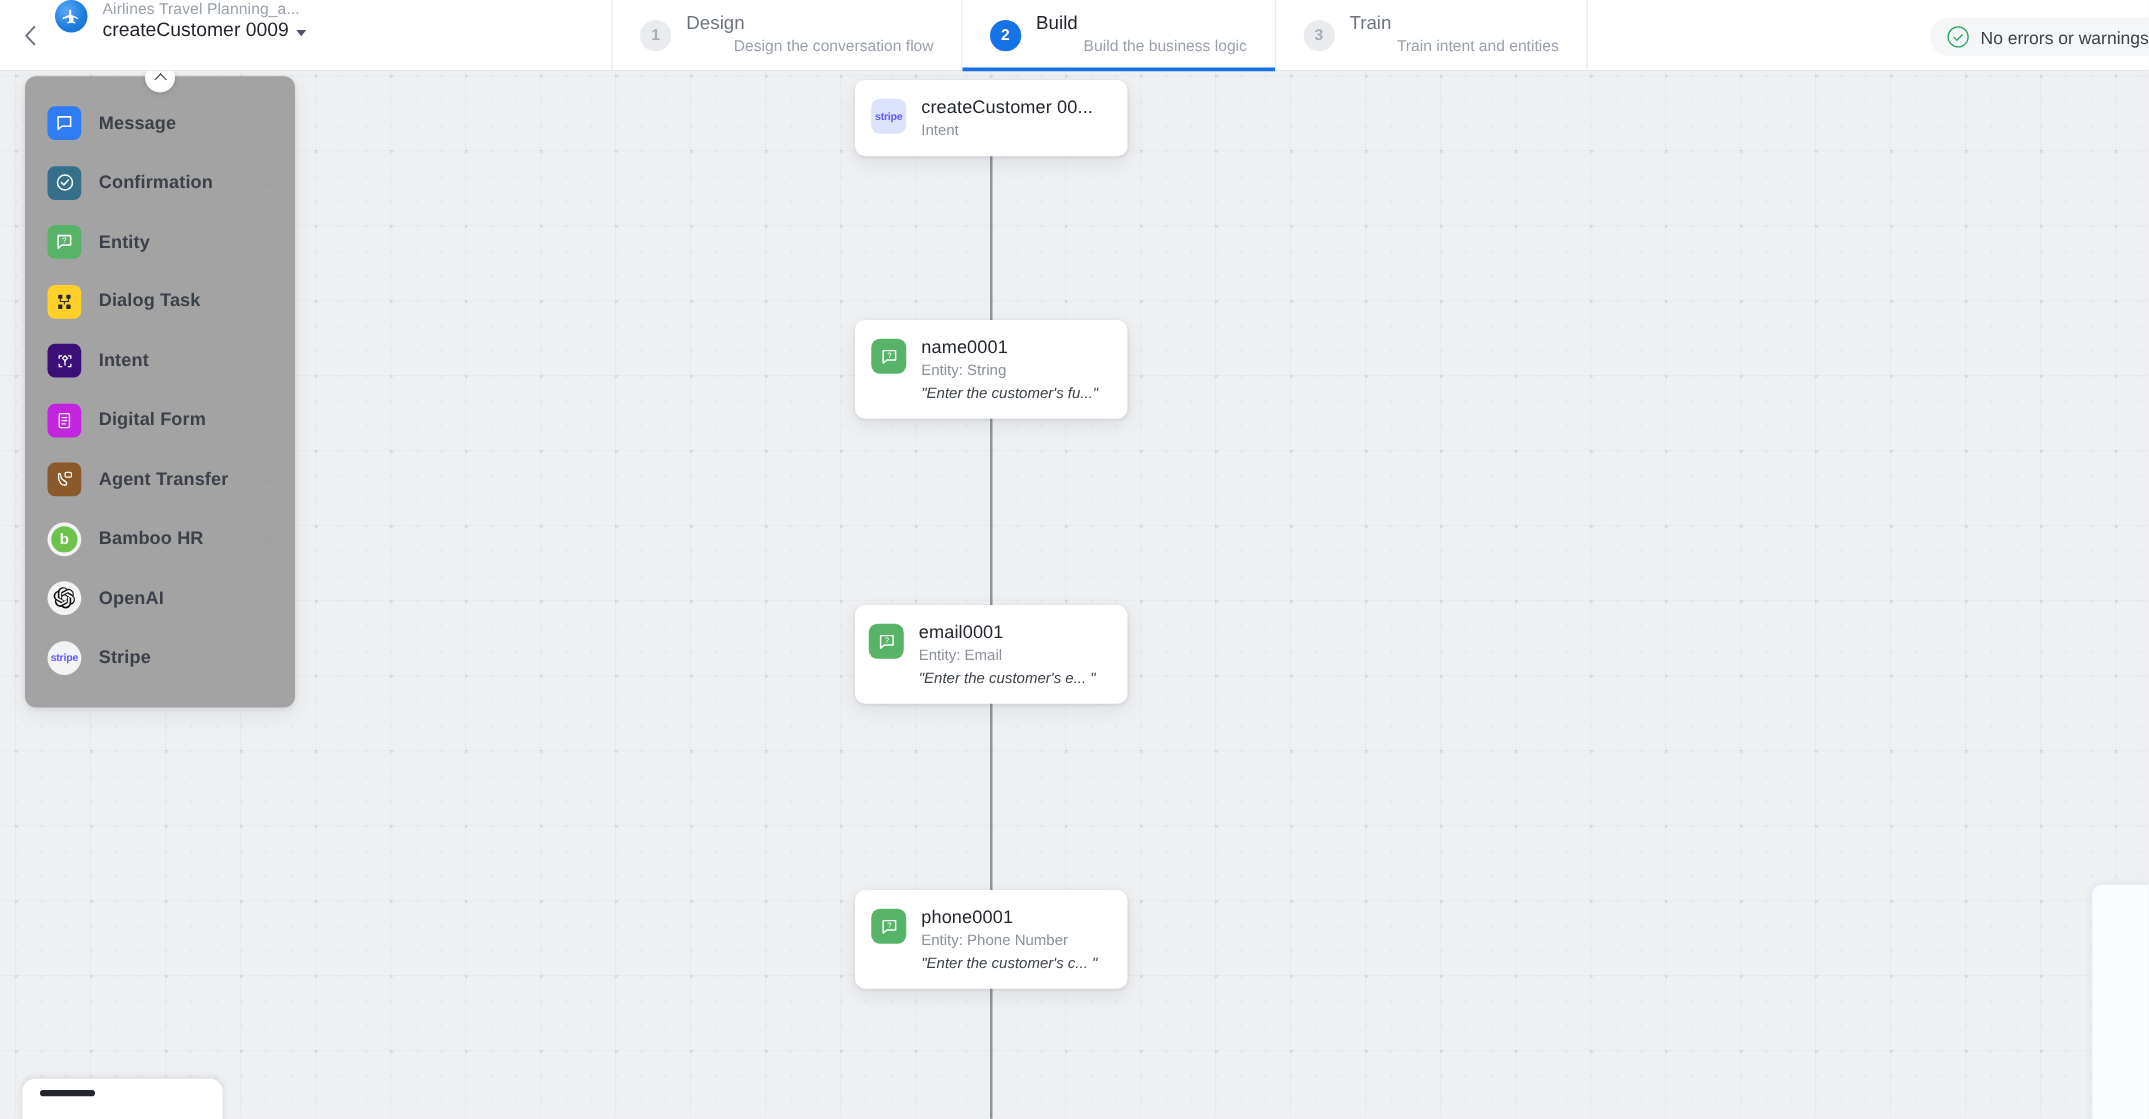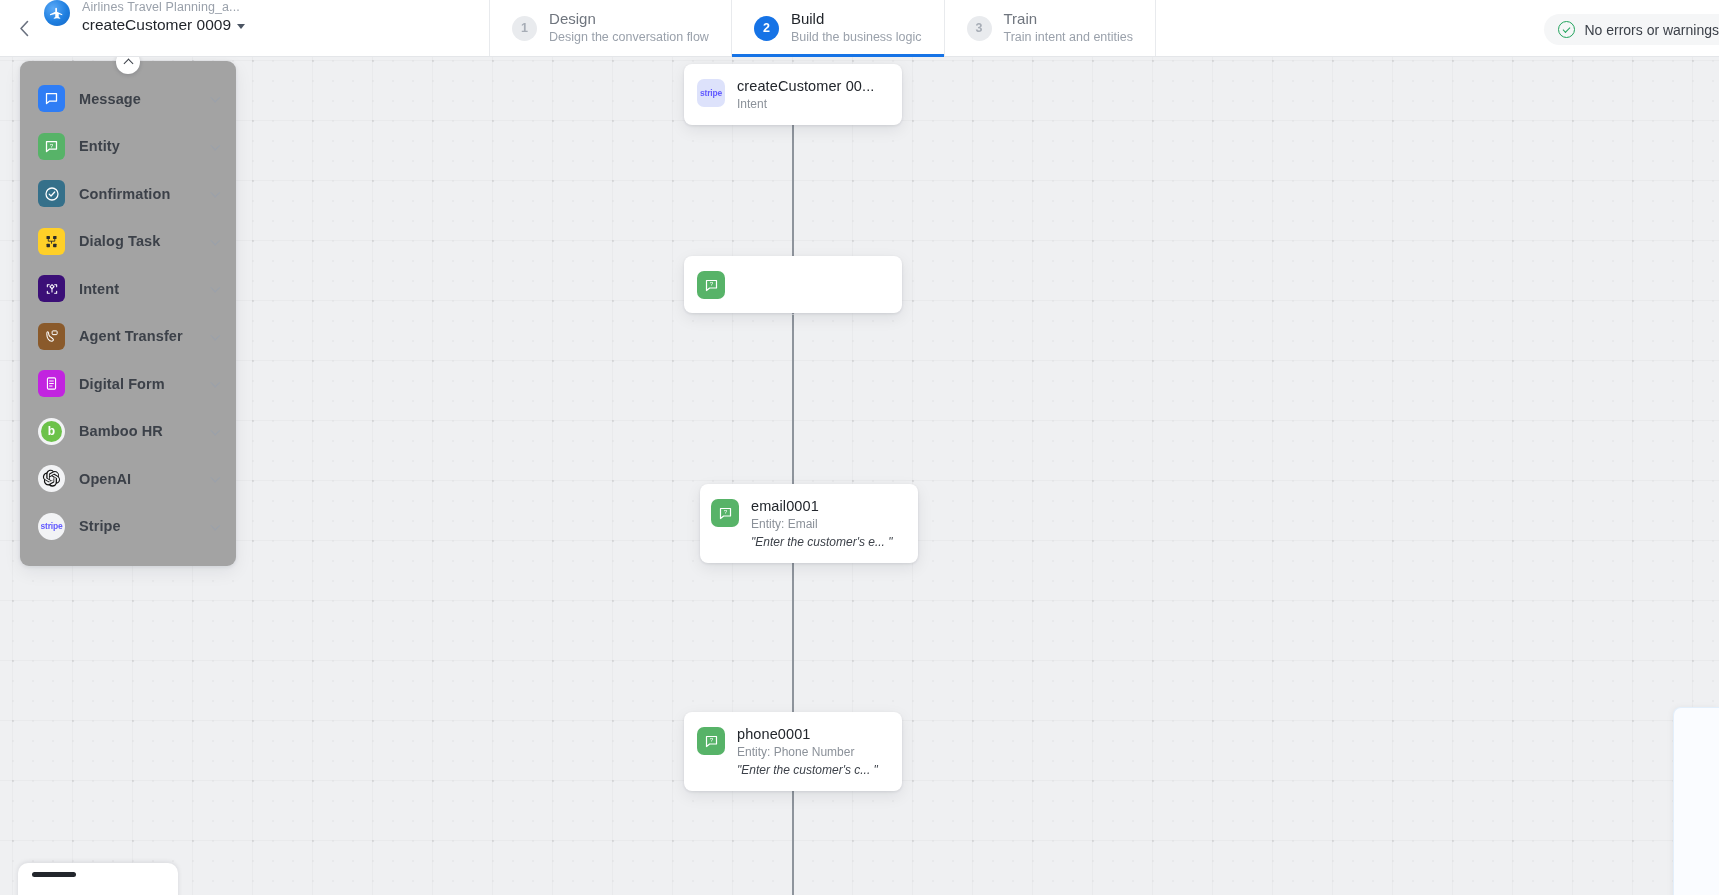--- a/index.html
+++ b/index.html
@@ -79,21 +79,21 @@
   .step .num {
     width:25px;height:25px;border-radius:50%;
     background:#e9ebee; color:#a7adb6;
     font-size:12.5px; font-weight:bold;
     display:flex;align-items:center;justify-content:center; flex:none;
   }
   .step.active .num { background:#1673e6; color:#fff; }
   .step .txt { line-height:1.25; }
   .step .t-main { font-size:15px; font-weight:normal; color:#6f757e; }
   .step.active .t-main { color:#1f2329; }
-  .step .t-sub { font-size:12.5px; color:#9aa1ab; margin-top:1px; white-space:nowrap; }
+  .step .t-sub { font-size:12.5px; color:#9aa1ab; margin-top:1px; white-space:nowrap;margin-left:38px; }
   .step.active::after {
     content:""; position:absolute; left:0; right:0; bottom:-1px; height:3px; background:#1673e6;
   }
 
   .status-badge {
     position:absolute; right:-18px; top:14px;
     display:flex; align-items:center; gap:9px;
     background:#f5f6f7; border-radius:18px;
     padding:7px 18px 7px 14px;
     font-size:14px; color:#3c4149; white-space:nowrap;
@@ -282,23 +282,28 @@
     </div>
   </div>
 
   <div class="node" style="left:684px; top:199px;">
     <div class="node-ic" style="background:#57b368;">
       <svg width="15" height="15" viewBox="0 0 24 24">
           <path fill="none" stroke="#fff" stroke-width="1.9" stroke-linejoin="round" d="M4 4h16v12H9l-5 4z"></path>
           <text x="12" y="13.5" font-size="10" font-family="Liberation Sans, sans-serif" fill="#fff" text-anchor="middle">?</text>
         </svg>
     </div>
-  </div>
-
-  <div class="node" style="left:700px; top:427px;padding-left:11px;">
+    <div class="node-body">
+      <div class="node-title">name0001</div>
+      <div class="node-sub">Entity: String</div>
+      <div class="node-prompt">"Enter the customer's fu..."</div>
+    </div>
+  </div>
+
+  <div class="node" style="left:684px; top:427px;padding-left:11px;">
     <div class="node-ic" style="background:#57b368;">
       <svg width="15" height="15" viewBox="0 0 24 24">
           <path fill="none" stroke="#fff" stroke-width="1.9" stroke-linejoin="round" d="M4 4h16v12H9l-5 4z"></path>
           <text x="12" y="13.5" font-size="10" font-family="Liberation Sans, sans-serif" fill="#fff" text-anchor="middle">?</text>
         </svg>
     </div>
     <div class="node-body">
       <div class="node-title">email0001</div>
       <div class="node-sub">Entity: Email</div>
       <div class="node-prompt">"Enter the customer's e...  "</div>
@@ -336,38 +341,38 @@
     <span class="pal-ic" style="background:#2f7df5;">
       <svg width="15" height="15" viewBox="0 0 24 24">
           <path fill="none" stroke="#fff" stroke-width="2" stroke-linejoin="round" d="M4 4h16v12H9l-5 4z"></path>
         </svg>
     </span>
     <span class="pal-label">Message</span>
     <span class="chev-dn"></span>
   </div>
 
   <div class="pal-item">
-    <span class="pal-ic" style="background:#57b368;">
-      <svg width="15" height="15" viewBox="0 0 24 24">
-          <path fill="none" stroke="#fff" stroke-width="2" stroke-linejoin="round" d="M4 4h16v12H9l-5 4z"></path>
-          <text x="12" y="13.6" font-size="10" font-family="Liberation Sans, sans-serif" fill="#fff" text-anchor="middle">?</text>
-        </svg>
-    </span>
-    <span class="pal-label">Entity</span>
-    <span class="chev-dn"></span>
-  </div>
-
-  <div class="pal-item">
     <span class="pal-ic" style="background:#35708a;">
       <svg width="16" height="16" viewBox="0 0 24 24">
           <circle cx="12" cy="12" r="9" fill="none" stroke="#fff" stroke-width="1.9"></circle>
           <path d="M7.8 12.2l2.8 2.8 5.4-6" fill="none" stroke="#fff" stroke-width="1.9" stroke-linecap="round" stroke-linejoin="round"></path>
         </svg>
     </span>
     <span class="pal-label">Confirmation</span>
+    <span class="chev-dn"></span>
+  </div>
+
+  <div class="pal-item">
+    <span class="pal-ic" style="background:#57b368;">
+      <svg width="15" height="15" viewBox="0 0 24 24">
+          <path fill="none" stroke="#fff" stroke-width="2" stroke-linejoin="round" d="M4 4h16v12H9l-5 4z"></path>
+          <text x="12" y="13.6" font-size="10" font-family="Liberation Sans, sans-serif" fill="#fff" text-anchor="middle">?</text>
+        </svg>
+    </span>
+    <span class="pal-label">Entity</span>
     <span class="chev-dn"></span>
   </div>
 
 
   <div class="pal-item">
     <span class="pal-ic" style="background:#ffd028;">
       <svg width="15" height="15" viewBox="0 0 24 24" fill="#2b2b2b">
           <rect x="4" y="3" width="5.5" height="5" rx="1"></rect>
           <rect x="14.5" y="3" width="5.5" height="5" rx="1"></rect>
           <rect x="4" y="15.5" width="5.5" height="5.5" rx="1"></rect>
@@ -385,38 +390,38 @@
           <path d="M12 5.5l3 3-3 3-3-3z" fill="none" stroke="#fff" stroke-width="1.6"></path>
           <path d="M5 5.5h3M16 5.5h3M5 18.5h3M16 18.5h3M5 5.5v3M19 5.5v3M5 18.5v-3M19 18.5v-3" stroke="#fff" stroke-width="1.6" stroke-linecap="round"></path>
           <path d="M12 11.5v5" stroke="#fff" stroke-width="1.6" stroke-linecap="round"></path>
         </svg>
     </span>
     <span class="pal-label">Intent</span>
     <span class="chev-dn"></span>
   </div>
 
   <div class="pal-item">
+    <span class="pal-ic" style="background:#c224e0;">
+      <svg width="15" height="15" viewBox="0 0 24 24">
+          <rect x="5.5" y="3" width="13" height="18" rx="1.8" fill="none" stroke="#fff" stroke-width="1.8"></rect>
+          <path d="M9 8h6M9 12h6M9 16h4" stroke="#fff" stroke-width="1.6" stroke-linecap="round"></path>
+        </svg>
+    </span>
+    <span class="pal-label">Digital Form</span>
+    <span class="chev-dn"></span>
+  </div>
+
+  <div class="pal-item">
     <span class="pal-ic" style="background:#8a5a2b;">
       <svg width="15" height="15" viewBox="0 0 24 24">
           <path d="M5.5 4.5c3 0 1 4 3 6.5s6 3.5 6.5 6c.2 1-1 2.5-2.5 2.5C8 19.5 4.5 15 4.5 8c0-2 .5-3.5 1-3.5z" fill="none" stroke="#fff" stroke-width="1.7" stroke-linejoin="round"></path>
           <rect x="13" y="3" width="8" height="6" rx="1.4" fill="none" stroke="#fff" stroke-width="1.6"></rect>
         </svg>
     </span>
     <span class="pal-label">Agent Transfer</span>
-    <span class="chev-dn"></span>
-  </div>
-
-  <div class="pal-item">
-    <span class="pal-ic" style="background:#c224e0;">
-      <svg width="15" height="15" viewBox="0 0 24 24">
-          <rect x="5.5" y="3" width="13" height="18" rx="1.8" fill="none" stroke="#fff" stroke-width="1.8"></rect>
-          <path d="M9 8h6M9 12h6M9 16h4" stroke="#fff" stroke-width="1.6" stroke-linecap="round"></path>
-        </svg>
-    </span>
-    <span class="pal-label">Digital Form</span>
     <span class="chev-dn"></span>
   </div>
 
   <div class="pal-item">
     <span class="pal-ic round">
       <span style="width:21px;height:21px;border-radius:50%;background:#6cc24a;display:flex;align-items:center;justify-content:center;color:#fff;font-size:12px;font-weight:bold;">b</span>
     </span>
     <span class="pal-label">Bamboo HR</span>
     <span class="chev-dn"></span>
   </div>

